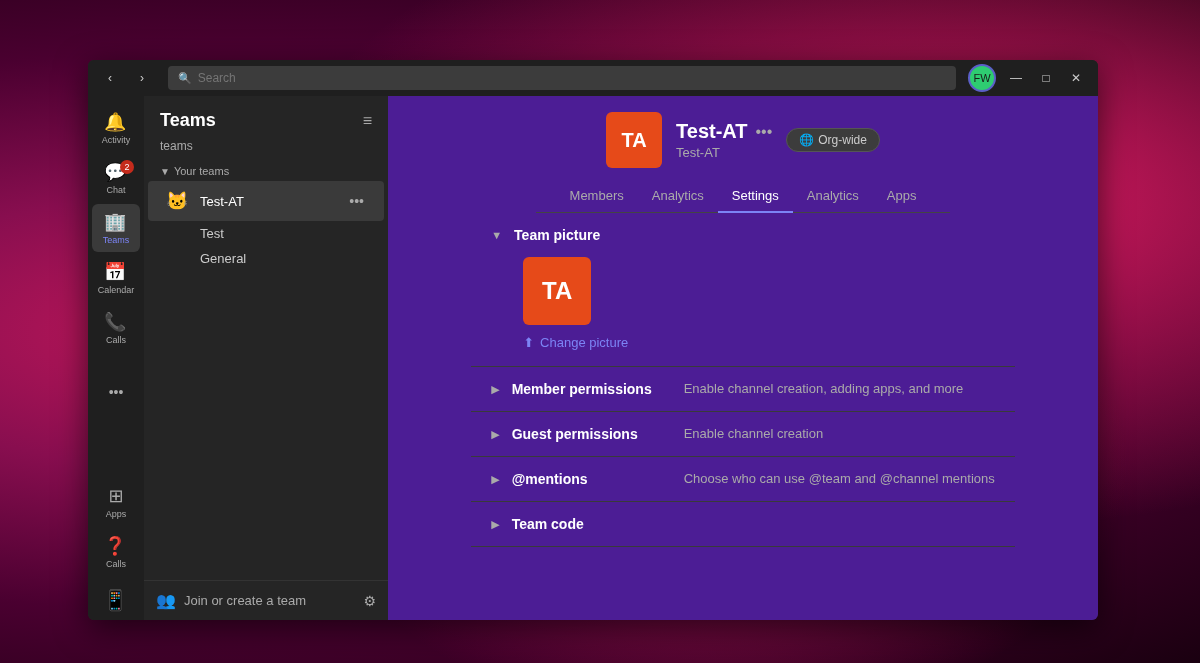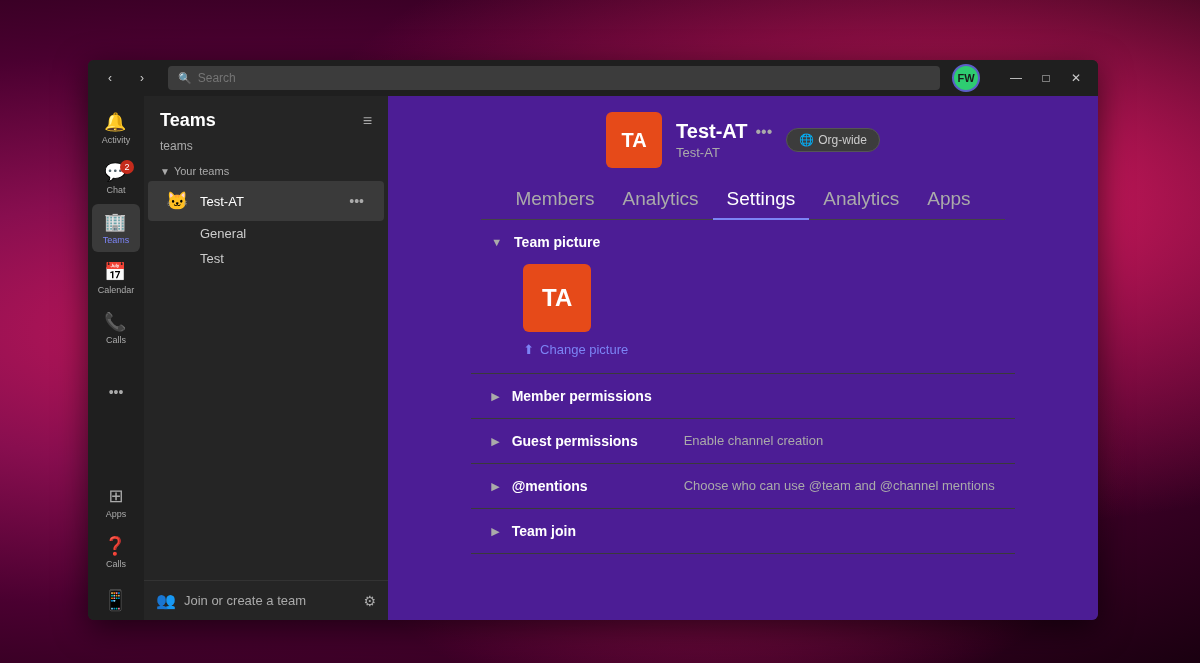--- a/index.html
+++ b/index.html
@@ -94,24 +94,24 @@
 
     .user-avatar {
       width: 28px;
       height: 28px;
       border-radius: 50%;
       background: #2ecc71;
       display: flex;
       align-items: center;
       justify-content: center;
       font-size: 11px;
-      font-weight: 700;
+      font-weight: 400;
       color: #1a1a1a;
       border: 2px solid #5b5fc7;
-      margin-right: 22px;
+      margin-right: 6px;
     }
 
     
     .window-controls {
       display: flex;
       gap: 2px;
     }
 
     
     .main-content {
@@ -360,21 +360,21 @@
     .tabs {
       display: flex;
       gap: 0;
       padding: 0 20px;
       margin-top: 12px;
       border-bottom: 1px solid #444;
       flex-shrink: 0;
     }
     .tab {
       padding: 8px 14px;
-      font-size: 19px;
+      font-size: 13px;
       color: #aaa;
       cursor: pointer;
       border-bottom: 2px solid transparent;
       margin-bottom: -1px;
     }
     .tab.active {
       color: #fff;
       border-bottom: 2px solid #7c84f5;
     }
 
@@ -516,22 +516,22 @@
       <div class="teams-section-header">
         <span class="chevron">▼</span>
         <span>Your teams</span>
       </div>
 
       <div class="team-item">
         <div class="team-emoji">🐱</div>
         <span class="team-name">Test-AT</span>
         <button class="team-more-btn">•••</button>
       </div>
+      <div class="channel-item">Test</div>
       <div class="channel-item">General</div>
-      <div class="channel-item">Test</div>
 
       <div class="sidebar-bottom">
         <button class="join-team-btn">
           <span class="join-icon">👥</span>
           <span>Join or create a team</span>
         </button>
         <button class="settings-btn">⚙</button>
       </div>
     </div>
 
@@ -573,20 +573,21 @@
               <span>⬆</span>
               <span>Change picture</span>
             </button>
           </div>
         </div>
 
         <div class="settings-section">
           <div class="settings-section-header">
             <span class="settings-section-toggle">▶</span>
             <span class="settings-section-title">Member permissions</span>
+            <span class="settings-section-desc">Enable channel creation, adding apps, and more</span>
           </div>
         </div>
 
         <div class="settings-section">
           <div class="settings-section-header">
             <span class="settings-section-toggle">▶</span>
             <span class="settings-section-title">Guest permissions</span>
             <span class="settings-section-desc">Enable channel creation</span>
           </div>
         </div>
@@ -595,20 +596,20 @@
           <div class="settings-section-header">
             <span class="settings-section-toggle">▶</span>
             <span class="settings-section-title">@mentions</span>
             <span class="settings-section-desc">Choose who can use @team and @channel mentions</span>
           </div>
         </div>
 
         <div class="settings-section">
           <div class="settings-section-header">
             <span class="settings-section-toggle">▶</span>
-            <span class="settings-section-title">Team join</span>
+            <span class="settings-section-title">Team code</span>
           </div>
         </div>
 
       </div>
     </div>
   </div>
 </div>
 
 </body></html>

